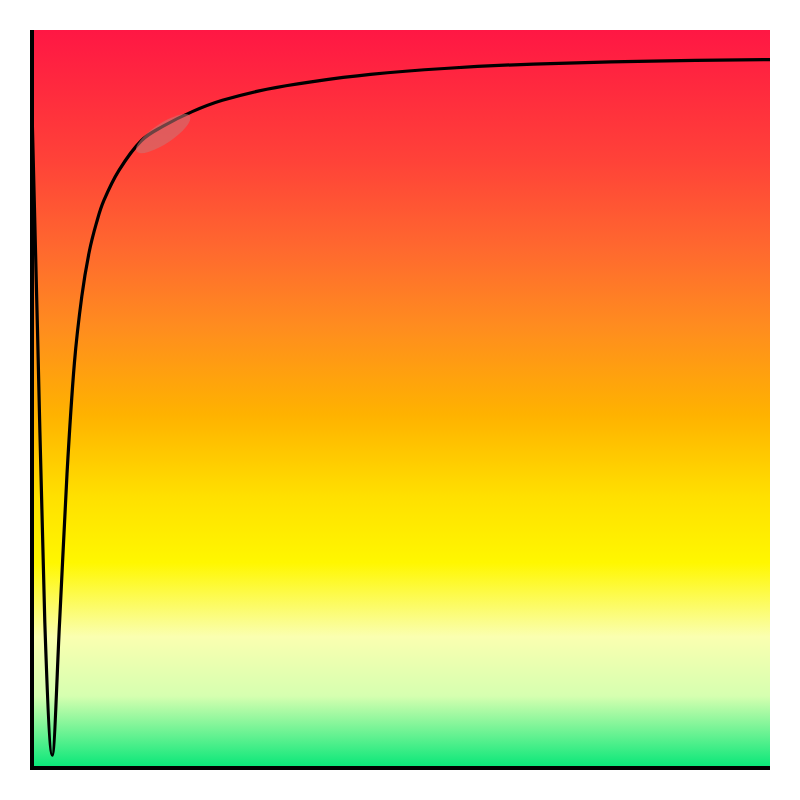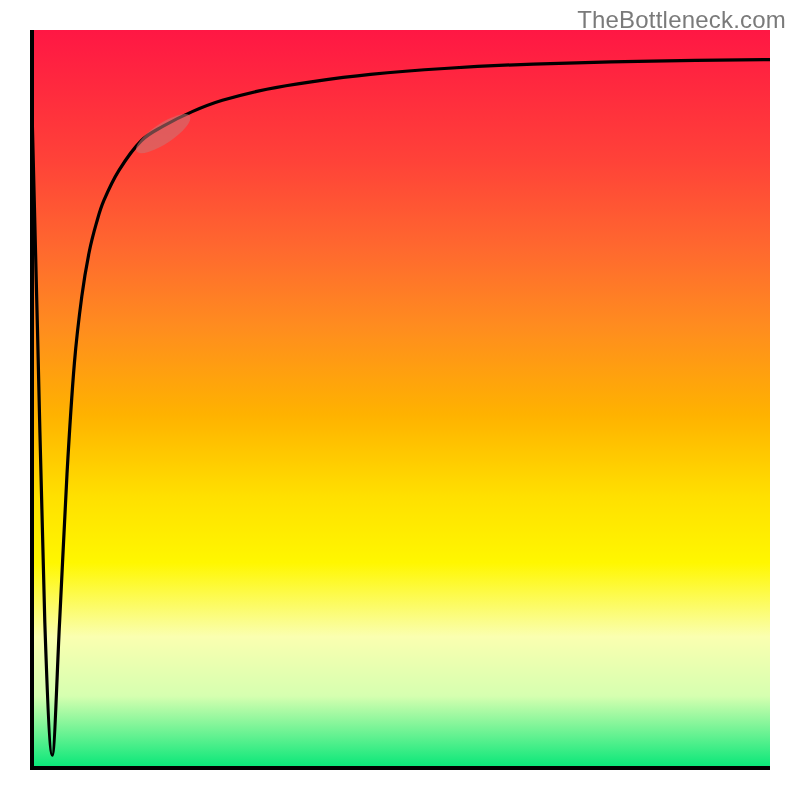--- a/index.html
+++ b/index.html
@@ -83,21 +83,20 @@
     height: 4px;
     background: #000;
     z-index: 20;
   }
 </style>
 </head>
 <body>
 
 <div class="container">
 
-  <div class="watermark">TheBottleneck.com</div>
 
   <div class="plot">
     <div class="gradient-fill"></div>
 
     <svg class="curve-svg" viewBox="0 0 740 740" preserveAspectRatio="none">
       <path d="M 0.00 0.00 C 1.23 49.33, 4.93 197.33, 7.40 296.00 C 9.87 394.67, 12.33 520.47, 14.80 592.00 C 17.27 663.53, 19.73 725.20, 22.20 725.20 C 24.67 725.20, 27.13 638.87, 29.60 592.00 C 32.07 545.13, 34.53 487.17, 37.00 444.00 C 39.47 400.83, 41.93 362.60, 44.40 333.00 C 46.87 303.40, 49.33 284.90, 51.80 266.40 C 54.27 247.90, 56.73 234.33, 59.20 222.00 C 61.67 209.67, 64.13 201.03, 66.60 192.40 C 69.07 183.77, 70.30 178.83, 74.00 170.20 C 77.70 161.57, 82.63 150.47, 88.80 140.60 C 94.97 130.73, 103.60 118.40, 111.00 111.00 C 118.40 103.60, 124.57 101.13, 133.20 96.20 C 141.83 91.27, 152.93 85.72, 162.80 81.40 C 172.67 77.08, 180.07 74.00, 192.40 70.30 C 204.73 66.60, 222.00 62.28, 236.80 59.20 C 251.60 56.12, 263.93 54.27, 281.20 51.80 C 298.47 49.33, 318.20 46.62, 340.40 44.40 C 362.60 42.18, 387.27 40.21, 414.40 38.48 C 441.53 36.75, 468.67 35.27, 503.20 34.04 C 537.73 32.81, 582.13 31.82, 621.60 31.08 C 661.07 30.34, 720.27 29.85, 740.00 29.60" id="curve-path" stroke="#000000" stroke-width="3.2" fill="none" stroke-linecap="round" stroke-linejoin="round"></path>
       <ellipse id="marker-blob" class="blob" cx="133.20" cy="103.60" rx="32" ry="10" transform="rotate(-33.7 133.20 103.60)"></ellipse>
     </svg>
   </div>
 

